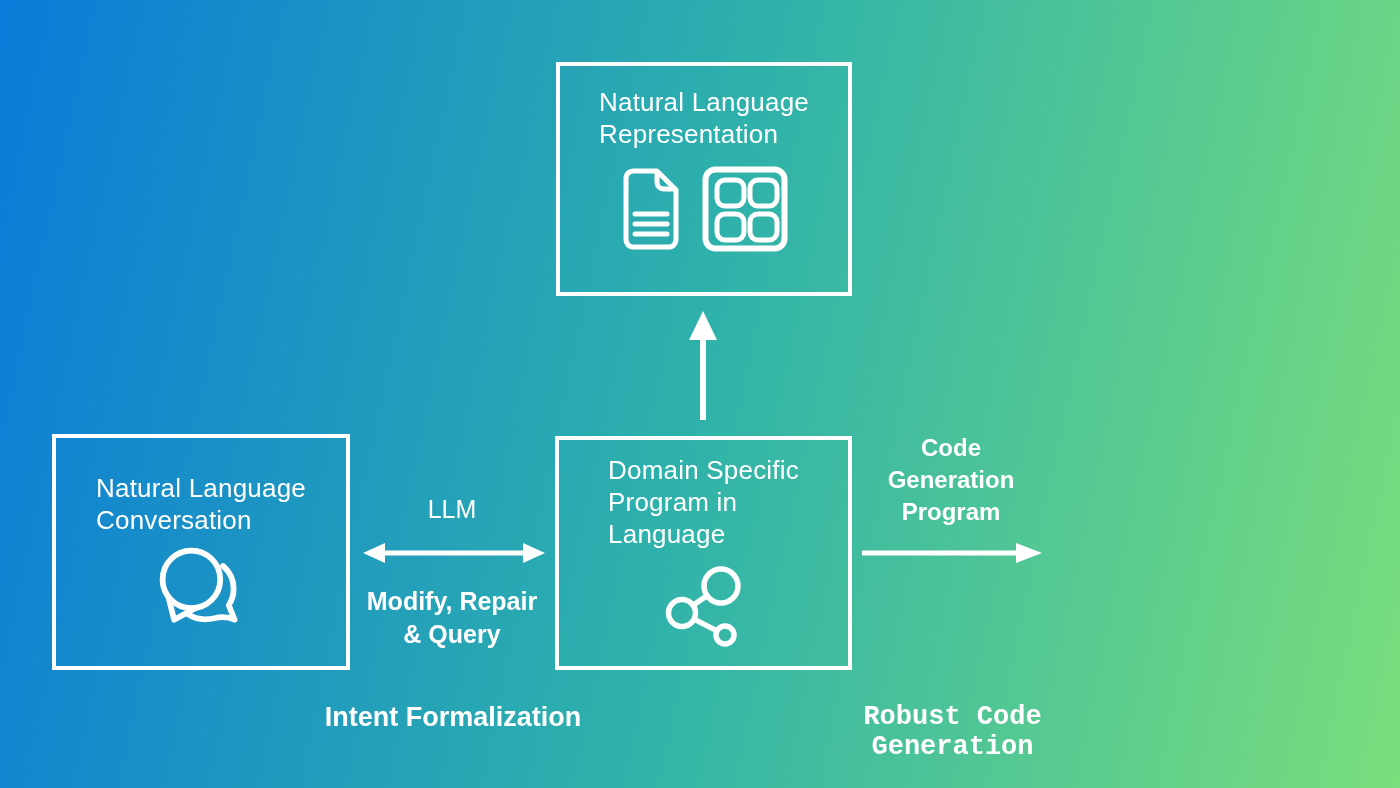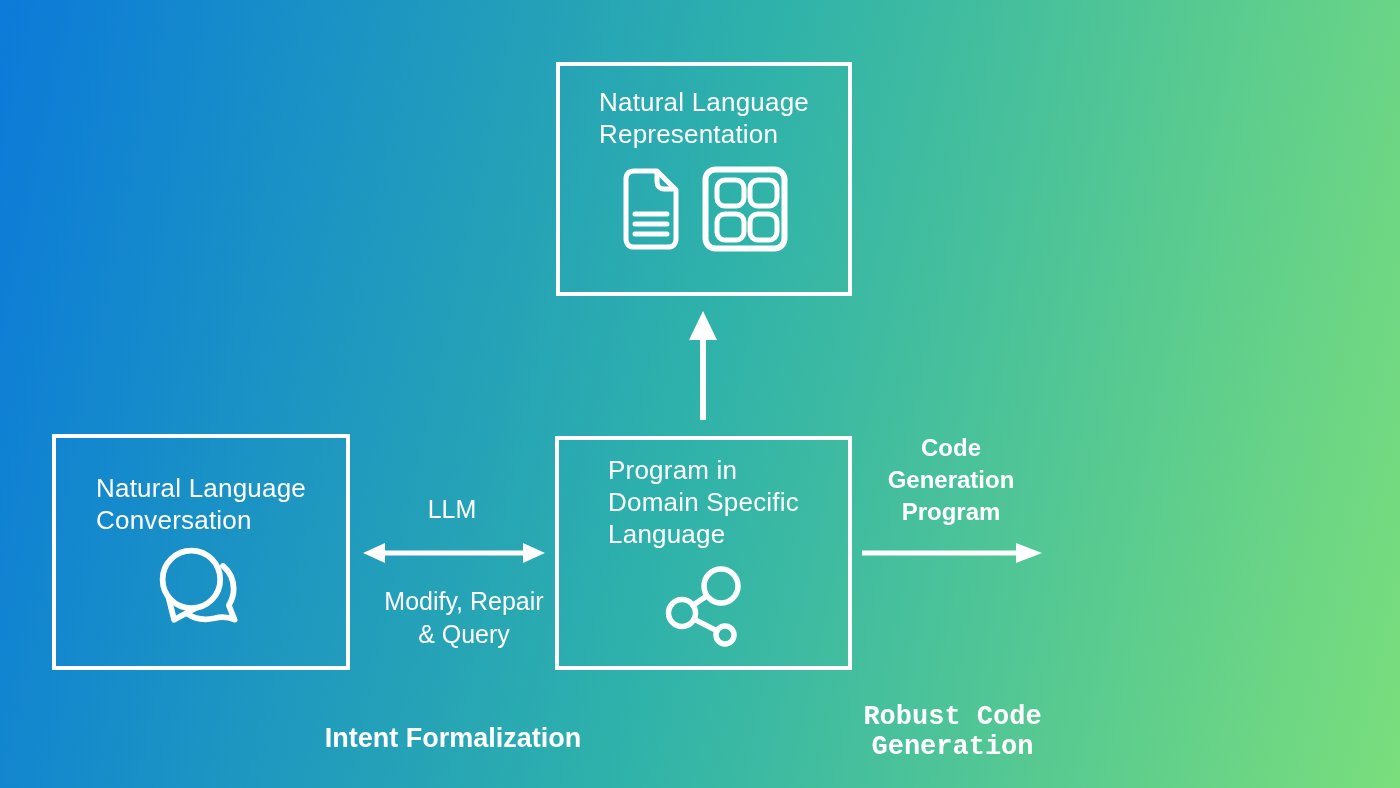--- a/index.html
+++ b/index.html
@@ -42,36 +42,36 @@
   svg { display: block; }
   .stroke-icon { fill: none; stroke: #ffffff; stroke-linecap: round; stroke-linejoin: round; }
 
   .conn-label {
     position: absolute;
     color: #ffffff;
     text-align: center;
   }
   .conn-label span { display: block; }
   #llm-label     { left: 352px; top: 494px; width: 200px; font-size: 25px; font-weight: 400; line-height: 30px; }
-  #modify-label  { left: 344px; top: 585px; width: 240px; font-size: 25px; font-weight: 400; line-height: 33px; }
+  #modify-label  { left: 332px; top: 585px; width: 240px; font-size: 25px; font-weight: 700; line-height: 33px; }
   #cgp-label     { left: 853px; top: 432px; width: 196px; font-size: 24px; font-weight: 700; line-height: 32px; }
 
   .arrow { position: absolute; }
   #arrow-up     { left: 686px; top: 310px; }
   #arrow-double { left: 362px; top: 540px; }
   #arrow-right  { left: 861px; top: 541px; }
 
   .caption {
     position: absolute;
     color: #ffffff;
     font-size: 27px;
     font-weight: 700;
     text-align: center;
   }
-  #caption-intent { left: 318px; top: 702px; width: 270px; margin-top: 21px; }
+  #caption-intent { left: 318px; top: 702px; width: 270px; }
   #caption-robust { left: 800px; top: 702px; width: 305px; font-family: Liberation Mono, monospace; }
 </style>
 </head>
 <body>
 
 <div class="stage">
 
   <div class="box" id="box-nlr">
     <div class="box-title">
       <span>Natural Language</span>
@@ -102,22 +102,22 @@
       <svg width="96" height="90" viewBox="0 0 100 92">
         <circle class="stroke-icon" stroke-width="6" cx="40" cy="36" r="30"></circle>
         <path class="stroke-icon" stroke-width="6" d="M16,54 L22,78 L45,65.5"></path>
         <path class="stroke-icon" stroke-width="6" d="M73,22 C80,28 84,37 84,46 C84,52 82,58 79,63 L85,78 C77,74.5 70,75 64,76.5 C55,78.5 44,77.5 36,72"></path>
       </svg>
     </div>
   </div>
 
   <div class="box" id="box-dsl">
     <div class="box-title">
+      <span>Domain Specific</span>
       <span>Program in</span>
-      <span>Domain Specific</span>
       <span>Language</span>
     </div>
     <div class="icon-area">
       <svg width="85" height="95" viewBox="0 0 85 95">
         <path class="stroke-icon" stroke-width="5.5" d="M32,49.3 L46,39.7 M33,63.1 L56,74.9"></path>
         <circle class="stroke-icon" stroke-width="5.5" cx="60" cy="30" r="17"></circle>
         <circle class="stroke-icon" stroke-width="5.5" cx="21" cy="57" r="13.5"></circle>
         <circle class="stroke-icon" stroke-width="5.5" cx="64" cy="79" r="9"></circle>
       </svg>
     </div>

